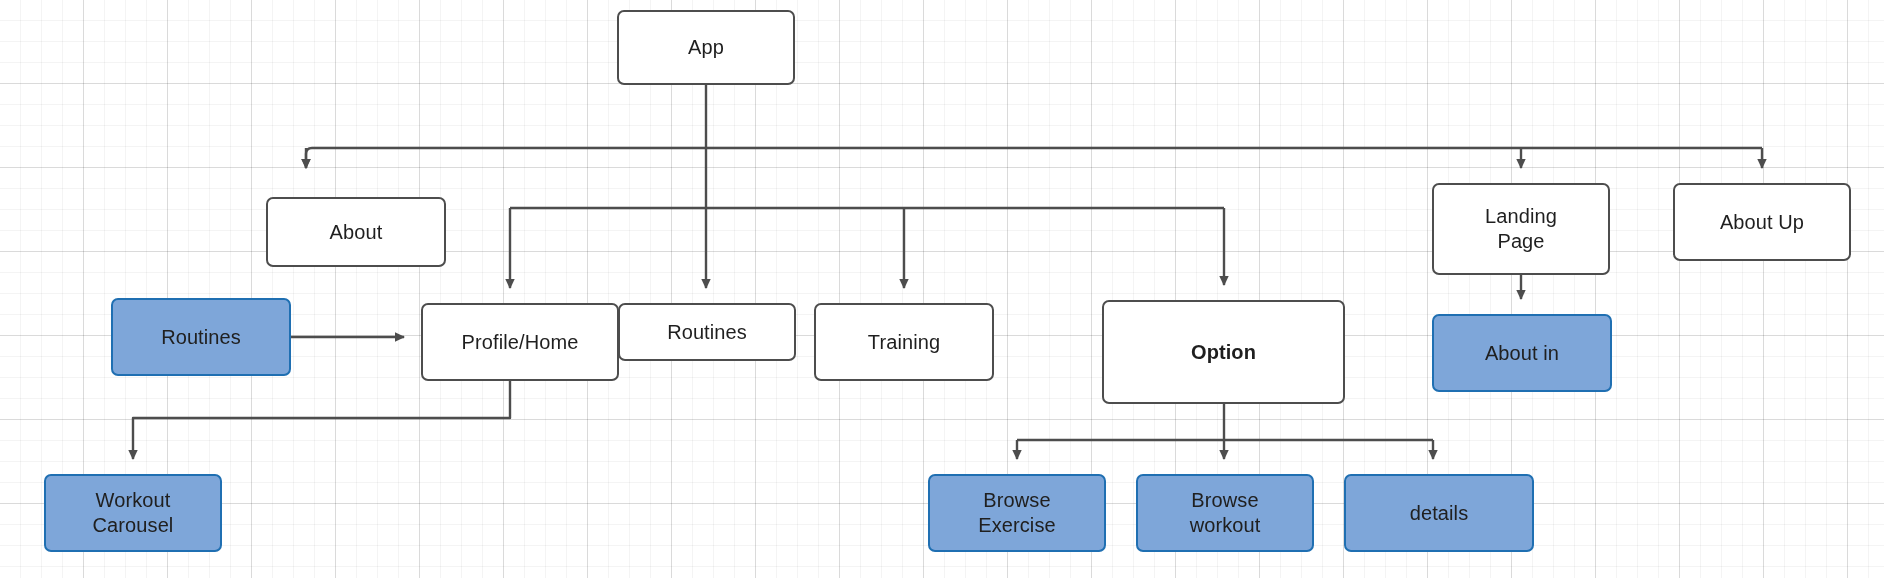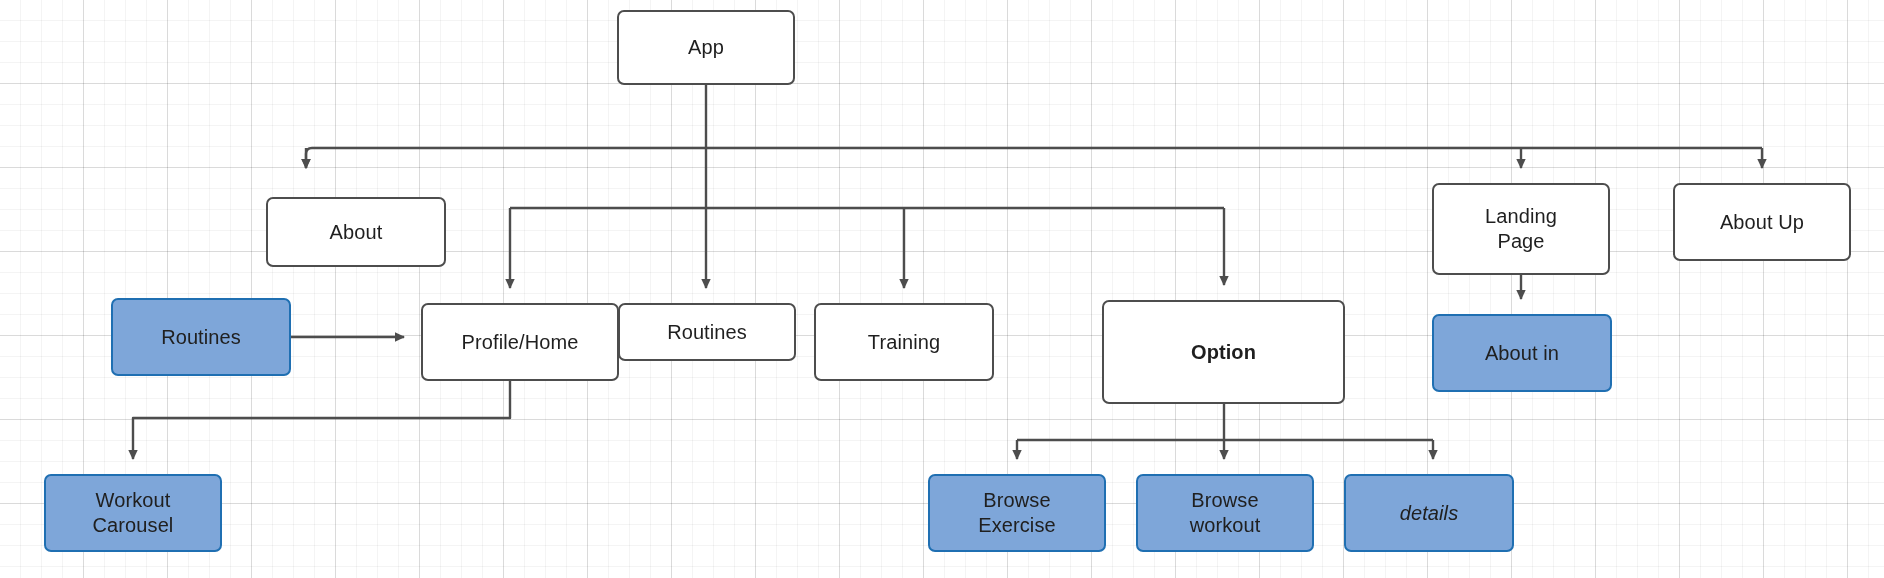--- a/index.html
+++ b/index.html
@@ -120,16 +120,16 @@
 Page</span></div>
       <div class="node plain" style="left: 1673px; top: 183px; width: 178px; height: 78px;"><span>About Up</span></div>
       <div class="node accent" style="left: 111px; top: 298px; width: 180px; height: 78px;"><span>Routines</span></div>
       <div class="node accent" style="left: 1432px; top: 314px; width: 180px; height: 78px;"><span>About in</span></div>
       <div class="node accent" style="left: 44px; top: 474px; width: 178px; height: 78px;"><span>Workout
 Carousel</span></div>
       <div class="node accent" style="left: 928px; top: 474px; width: 178px; height: 78px;"><span>Browse
 Exercise</span></div>
       <div class="node accent" style="left: 1136px; top: 474px; width: 178px; height: 78px;"><span>Browse
 workout</span></div>
-      <div class="node accent" style="left: 1344px; top: 474px; width: 170px; height: 78px; font-style: italic;"><span>details</span></div>
+      <div class="node accent" style="left: 1344px; top: 474px; width: 190px; height: 78px;"><span>details</span></div>
     </div>
 
 </div>
 
 </body></html>

